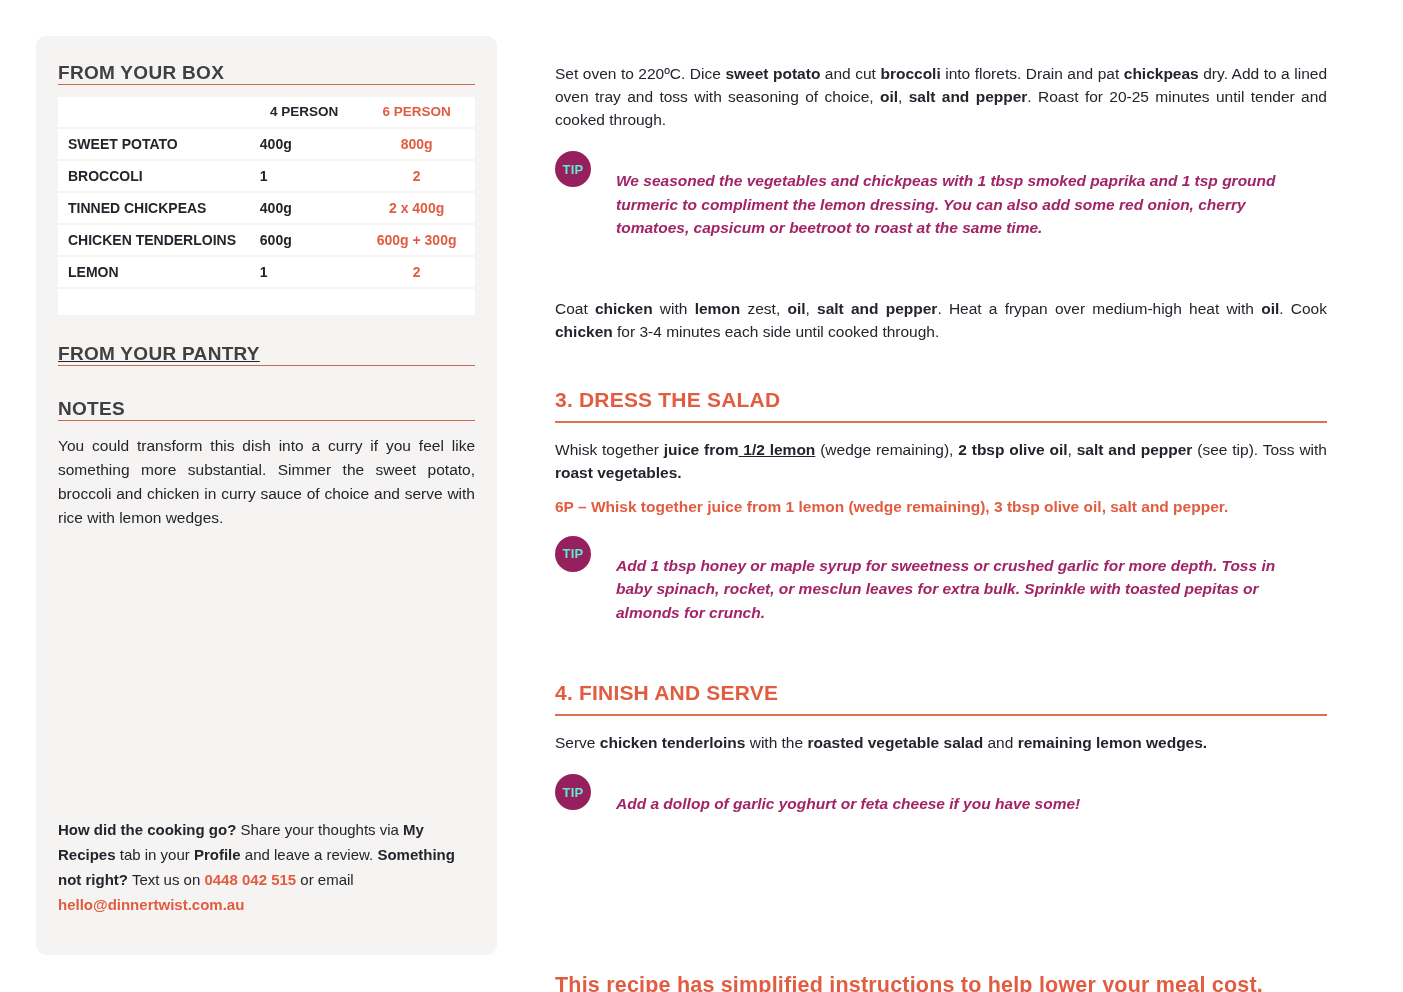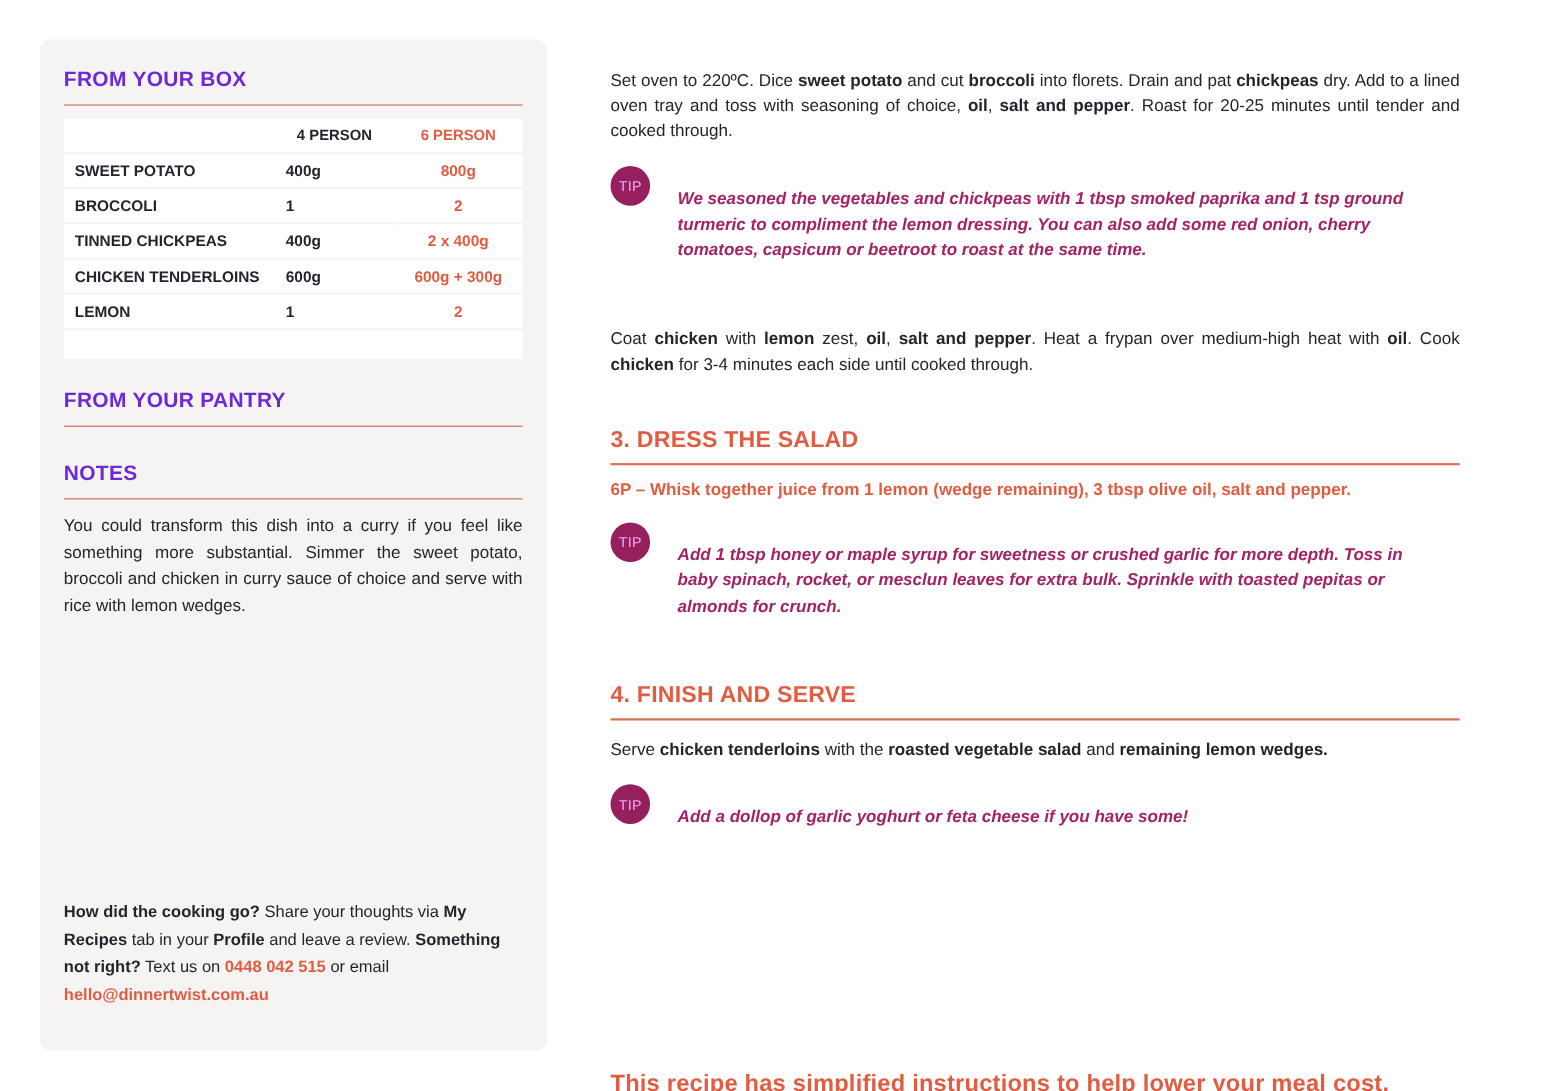--- a/index.html
+++ b/index.html
@@ -16,36 +16,36 @@
     width:1403px;height:992px;position:relative;background:#ffffff;
     font-family:"Liberation Sans", sans-serif;color:var(--dark);
     overflow:hidden;
   }
   
   .sidebar{
     position:absolute;left:36px;top:36px;width:461px;height:919px;
     background:var(--side-bg);border-radius:10px;padding:26px 22px;
   }
   .side-title{
-    font-size:19px;font-weight:700;color:#6d28d9;margin:0;
-    padding-bottom:11px;border-bottom:1.5px solid #C96A4D;letter-spacing:.3px;
+    font-size:19px;font-weight:700;color:#404040;margin:0;
+    border-bottom:1.5px solid #C96A4D;letter-spacing:.3px;
   }
   table.box-table{
     width:100%;border-collapse:separate;border-spacing:0 2px;
     margin-top:10px;font-size:14px;
   }
   .box-table th,.box-table td{
     background:#ffffff;padding:7px 10px;font-weight:700;line-height:16px;color:var(--dark);
   }
   .box-table th{font-size:13.5px;}
   .box-table .ing{text-align:left;width:46%;}
   .box-table .p4{width:26%;}
   .box-table .p6{text-align:center;width:28%;color:var(--orange);}
   .box-table .spacer-cell{height:26px;padding:0;}
-  .pantry{margin-top:26px;}
+  .pantry{margin-top:26px;text-decoration:underline;}
   .pantry-text{margin:13px 0 0;font-size:15px;line-height:22px;}
   .notes{margin-top:32px;}
   .notes-text{margin:13px 0 0;font-size:15.5px;line-height:24px;text-align:justify;}
   .contact{
     position:absolute;left:22px;right:24px;bottom:38px;margin:0;
     font-size:15px;line-height:25px;
   }
   
   .main{position:absolute;left:555px;top:47px;width:772px;}
   .step{margin:0;}
@@ -55,21 +55,21 @@
     padding-bottom:9px;border-bottom:2px solid var(--orange-rule);letter-spacing:.2px;
   }
   .step-body{
     margin:15px 0 0;font-size:15.5px;line-height:23px;color:var(--dark);
     text-align:justify;
   }
   .sixp-line{margin:14px 0 0;font-size:15.5px;font-weight:700;color:var(--orange);}
   .tip{display:flex;gap:13px;align-items:flex-start;margin-top:20px;}
   .tip-badge{
     flex:0 0 auto;width:36px;height:36px;border-radius:50%;
-    background:var(--magenta-badge);color:#f0abfc;font-weight:400;font-size:13px;
+    background:var(--magenta-badge);color:#5eead4;font-weight:700;font-size:13px;
     display:flex;align-items:center;justify-content:center;letter-spacing:.3px;
   }
   .tip-text{
     margin:12px;padding-top:6px;color:var(--magenta);font-weight:700;font-style:italic;
     font-size:15.5px;line-height:23.5px;
   }
   .footer-note{
     position:absolute;left:555px;top:973px;width:790px;margin:0;
     font-size:21.5px;font-weight:700;color:var(--orange);letter-spacing:.2px;
   }
@@ -147,20 +147,21 @@
       <p class="tip-text">We seasoned the vegetables and chickpeas with 1 tbsp smoked paprika and 1 tsp ground turmeric to compliment the lemon dressing. You can also add some red onion, cherry tomatoes, capsicum or beetroot to roast at the same time.</p>
     </div>
   </section>
 
   <section class="step">
     <p class="step-body"><span>Coat </span><span class="b">chicken</span><span> with </span><span class="b">lemon</span><span> zest, </span><span class="b">oil</span><span>, </span><span class="b">salt and pepper</span><span>. Heat a frypan over medium-high heat with </span><span class="b">oil</span><span>. Cook </span><span class="b">chicken</span><span> for 3-4 minutes each side until cooked through.</span></p>
   </section>
 
   <section class="step">
     <h2 class="step-title">3. DRESS THE SALAD</h2>
+    <p class="step-body"><span>Whisk together </span><span class="b">juice from</span><span class="bu"> 1/2 lemon</span><span> (wedge remaining), </span><span class="b">2 tbsp olive oil</span><span>, </span><span class="b">salt and pepper</span><span> (see tip). Toss with </span><span class="b">roast vegetables.</span></p>
     <p class="sixp-line">6P – Whisk together juice from 1 lemon (wedge remaining), 3 tbsp olive oil, salt and pepper.</p>
     <div class="tip">
       <span class="tip-badge">TIP</span>
       <p class="tip-text">Add 1 tbsp honey or maple syrup for sweetness or crushed garlic for more depth. Toss in baby spinach, rocket, or mesclun leaves for extra bulk. Sprinkle with toasted pepitas or almonds for crunch.</p>
     </div>
   </section>
 
   <section class="step">
     <h2 class="step-title">4. FINISH AND SERVE</h2>
     <p class="step-body"><span>Serve </span><span class="b">chicken tenderloins</span><span> with the </span><span class="b">roasted vegetable salad</span><span> and </span><span class="b">remaining lemon wedges.</span></p>

